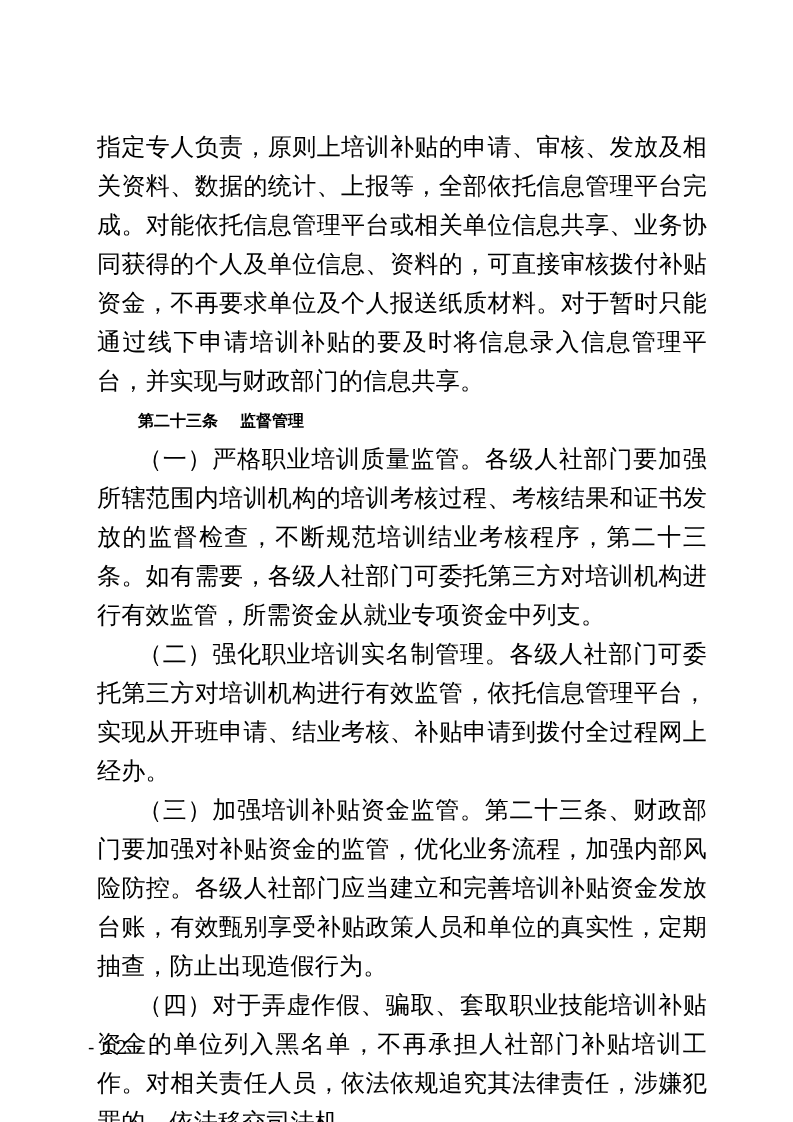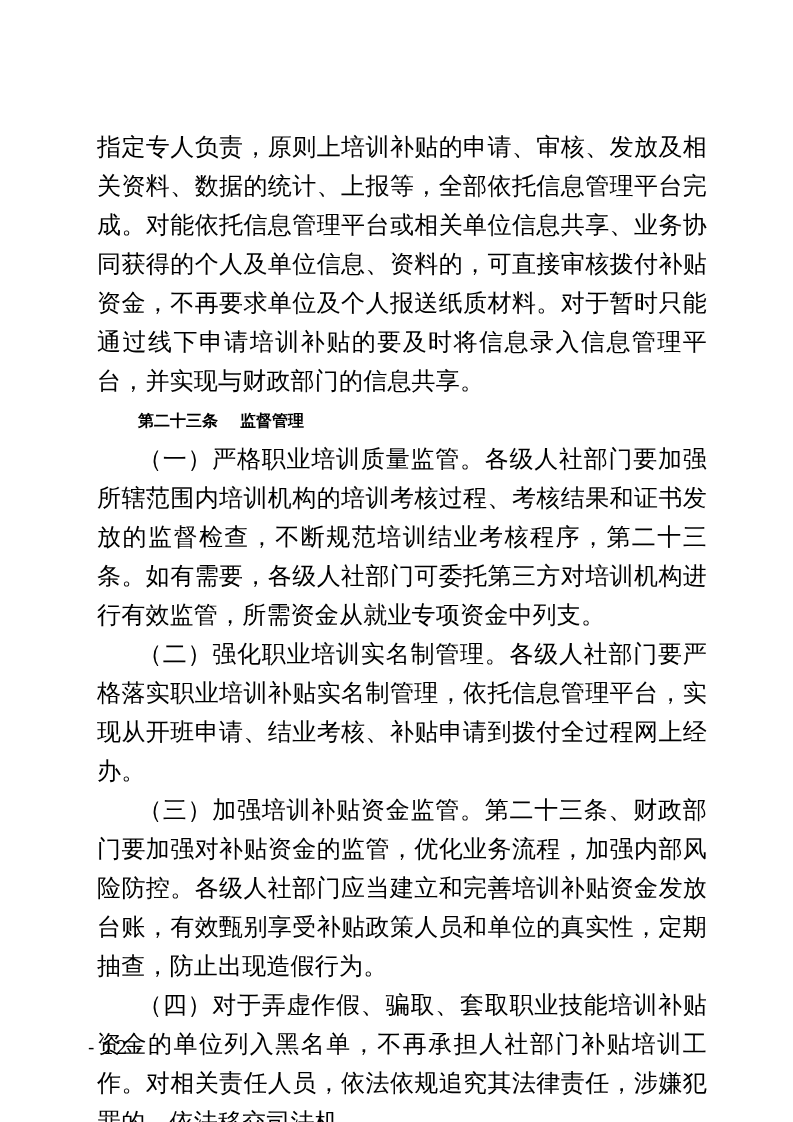--- a/index.html
+++ b/index.html
@@ -62,21 +62,21 @@
   <div class="content">
 
     <p class="para">指定专人负责，原则上培训补贴的申请、审核、发放及相关资料、数据的统计、上报等，全部依托信息管理平台完成。对能依托信息管理平台或相关单位信息共享、业务协同获得的个人及单位信息、资料的，可直接审核拨付补贴资金，不再要求单位及个人报送纸质材料。对于暂时只能通过线下申请培训补贴的要及时将信息录入信息管理平台，并实现与财政部门的信息共享。</p>
 
     <p class="heading">
       <span>第二十三条</span><span class="gap"></span><span>监督管理</span>
     </p>
 
     <p class="para indent">（一）严格职业培训质量监管。各级人社部门要加强所辖范围内培训机构的培训考核过程、考核结果和证书发放的监督检查，不断规范培训结业考核程序，第二十三条。如有需要，各级人社部门可委托第三方对培训机构进行有效监管，所需资金从就业专项资金中列支。</p>
 
-    <p class="para indent">（二）强化职业培训实名制管理。各级人社部门要严格落实职业培训补贴实名制管理，依托信息管理平台，实现从开班申请、结业考核、补贴申请到拨付全过程网上经办。</p>
+    <p class="para indent">（二）强化职业培训实名制管理。各级人社部门可委托第三方对培训机构进行有效监管，依托信息管理平台，实现从开班申请、结业考核、补贴申请到拨付全过程网上经办。</p>
 
     <p class="para indent">（三）加强培训补贴资金监管。第二十三条、财政部门要加强对补贴资金的监管，优化业务流程，加强内部风险防控。各级人社部门应当建立和完善培训补贴资金发放台账，有效甄别享受补贴政策人员和单位的真实性，定期抽查，防止出现造假行为。</p>
 
     <p class="para indent">（四）对于弄虚作假、骗取、套取职业技能培训补贴资金的单位列入黑名单，不再承担人社部门补贴培训工作。对相关责任人员，依法依规追究其法律责任，涉嫌犯罪的，依法移交司法机</p>
 
   </div>
 
   <div class="pagenum">- 12 -</div>
 </div>
 

